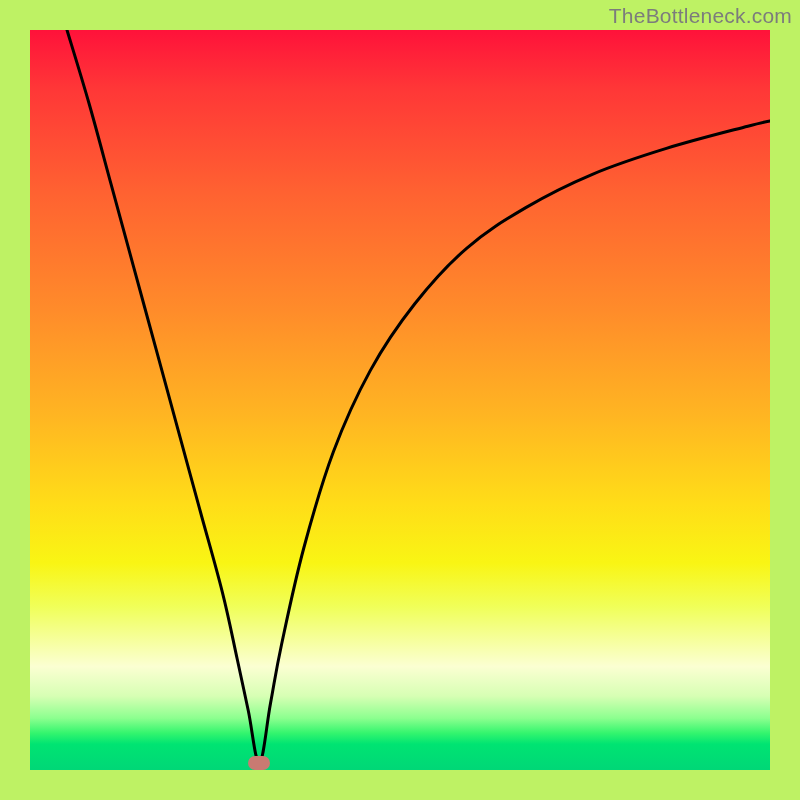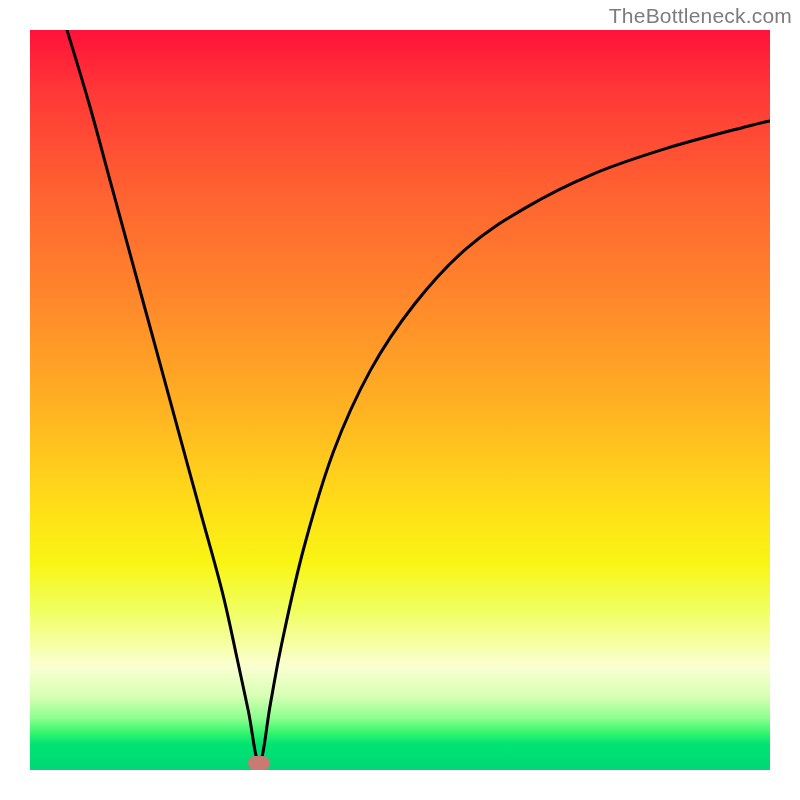--- a/index.html
+++ b/index.html
@@ -10,21 +10,21 @@
     position: relative;
     font-family: Arial, sans-serif;
     overflow: hidden;
   }
   .frame {
     position: absolute;
     top: 0;
     left: 0;
     width: 800px;
     height: 800px;
-    background: #ffffff;
+    background: #bef264;
     text-align: center;
   }
   .plot-area {
     position: absolute;
     top: 30px;
     left: 30px;
     width: 740px;
     height: 740px;
     background: linear-gradient(to bottom,
       #ff123a 0%,

